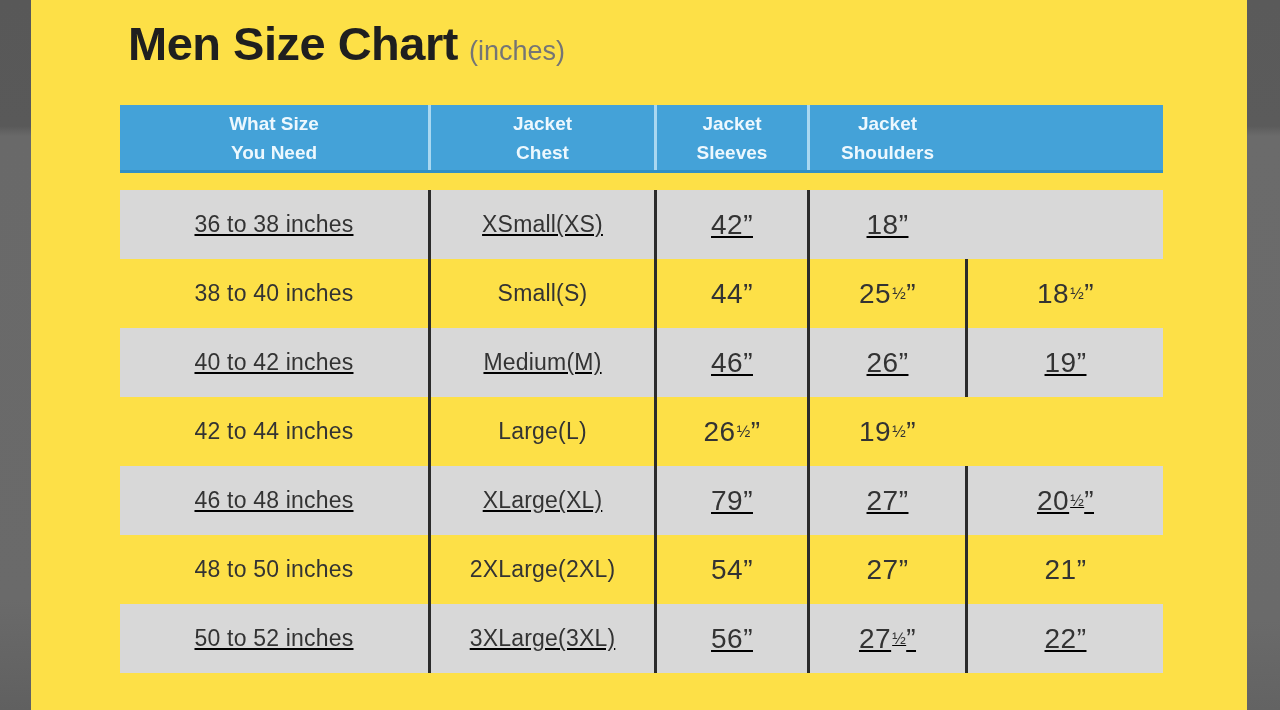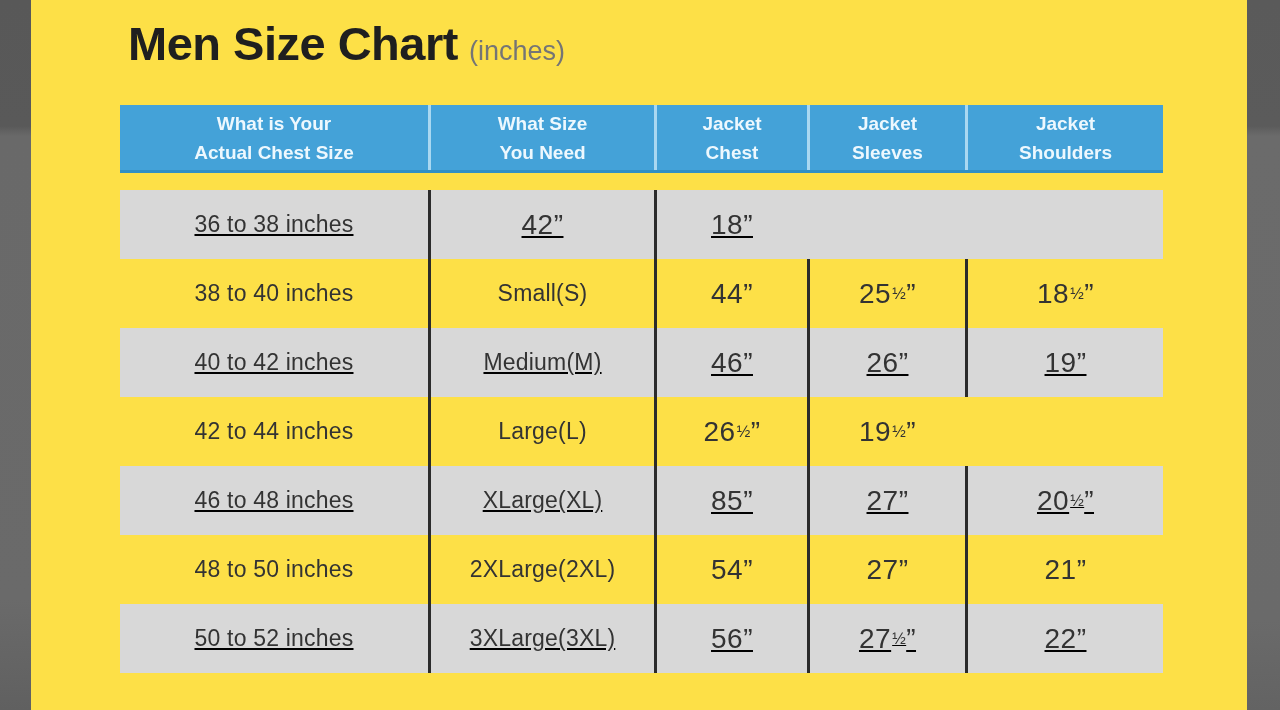--- a/index.html
+++ b/index.html
@@ -89,34 +89,33 @@
   <div class="letterbox left"></div>
   <div class="letterbox right"></div>
 
   <div class="title-row">
     <span class="title">Men Size Chart</span>
     <span class="subtitle">(inches)</span>
   </div>
 
   <div class="size-table">
     <div class="thead">
-        <div class="th">What is Your
-Actual Chest Size</div>
         <div class="th">What Size
 You Need</div>
         <div class="th">Jacket
 Chest</div>
         <div class="th">Jacket
 Sleeves</div>
         <div class="th">Jacket
 Shoulders</div>
       </div>
     <div class="tbody">
         <div class="tr striped">
           <div class="td">36 to 38 inches</div>
+          <div class="td">XSmall(XS)</div>
           <div class="td num">42”</div>
           <div class="td num">18”</div>
         </div>
         <div class="tr">
           <div class="td">38 to 40 inches</div>
           <div class="td">Small(S)</div>
           <div class="td num">44”</div>
           <div class="td num">25<span class="frac">½</span>”</div>
           <div class="td num">18<span class="frac">½</span>”</div>
         </div>
@@ -129,21 +128,21 @@
         </div>
         <div class="tr">
           <div class="td">42 to 44 inches</div>
           <div class="td">Large(L)</div>
           <div class="td num">26<span class="frac">½</span>”</div>
           <div class="td num">19<span class="frac">½</span>”</div>
         </div>
         <div class="tr striped">
           <div class="td">46 to 48 inches</div>
           <div class="td">XLarge(XL)</div>
-          <div class="td num">85”</div>
+          <div class="td num">79”</div>
           <div class="td num">27”</div>
           <div class="td num">20<span class="frac">½</span>”</div>
         </div>
         <div class="tr">
           <div class="td">48 to 50 inches</div>
           <div class="td">2XLarge(2XL)</div>
           <div class="td num">54”</div>
           <div class="td num">27”</div>
           <div class="td num">21”</div>
         </div>

